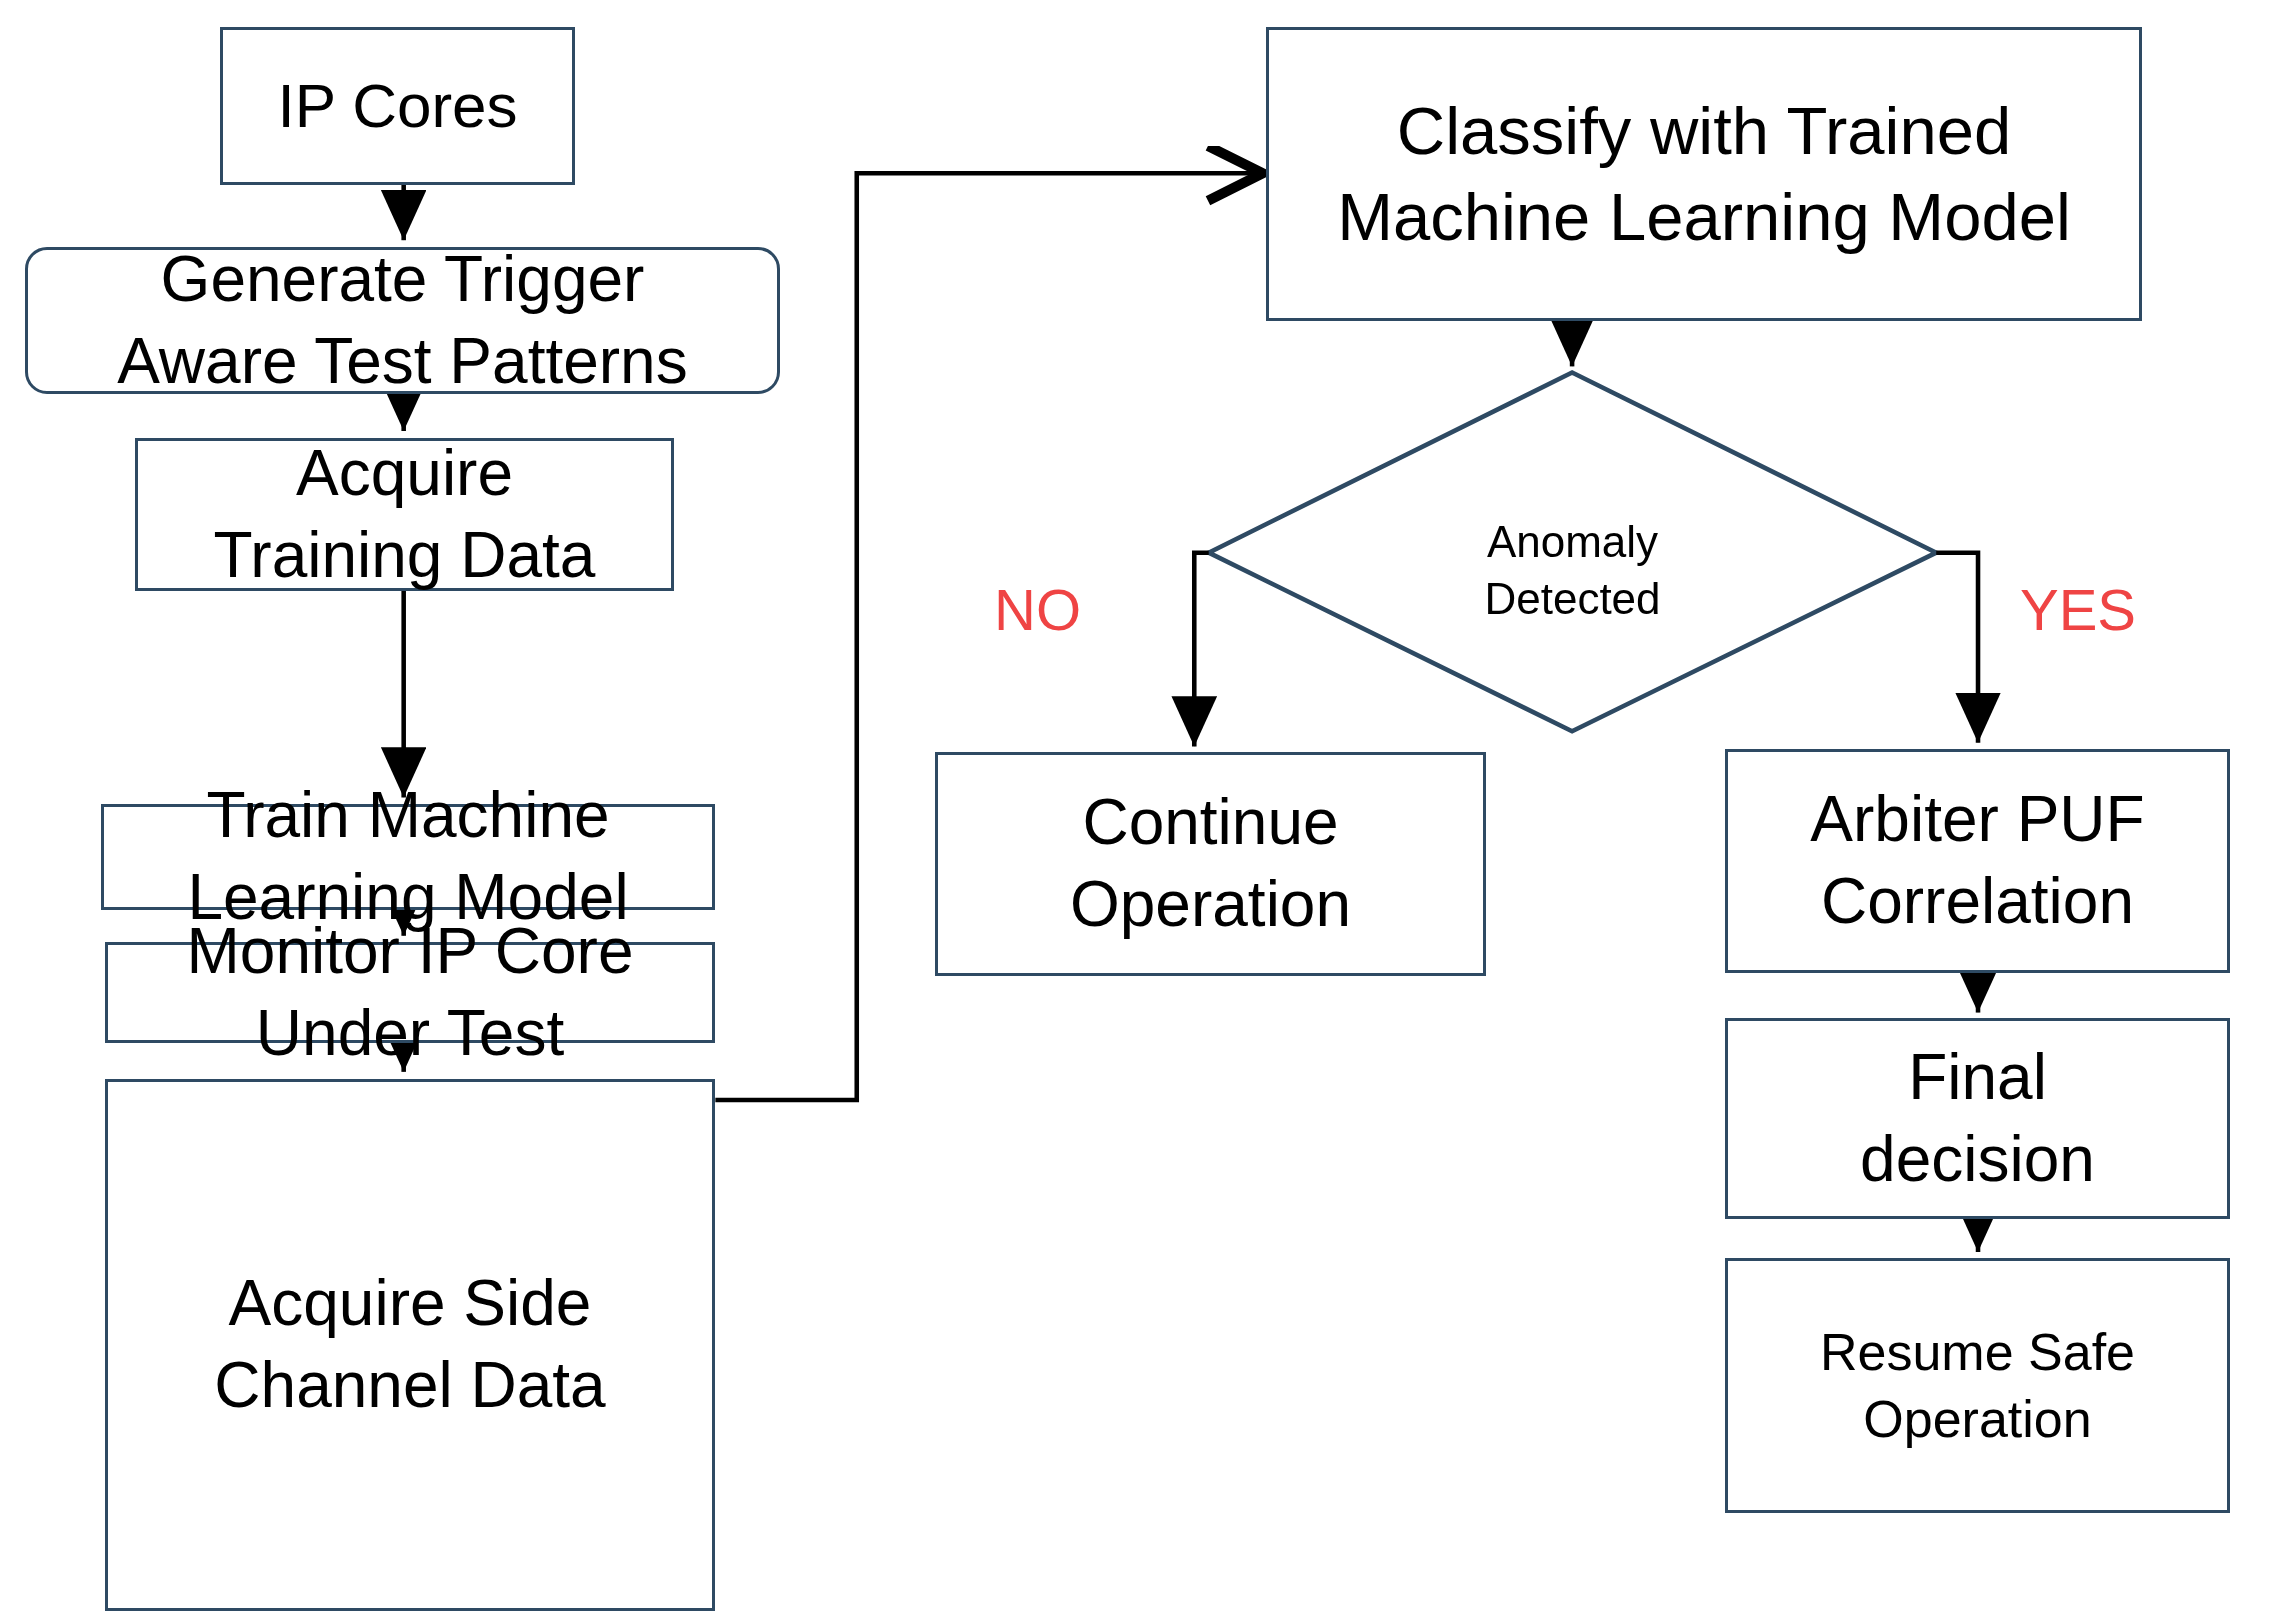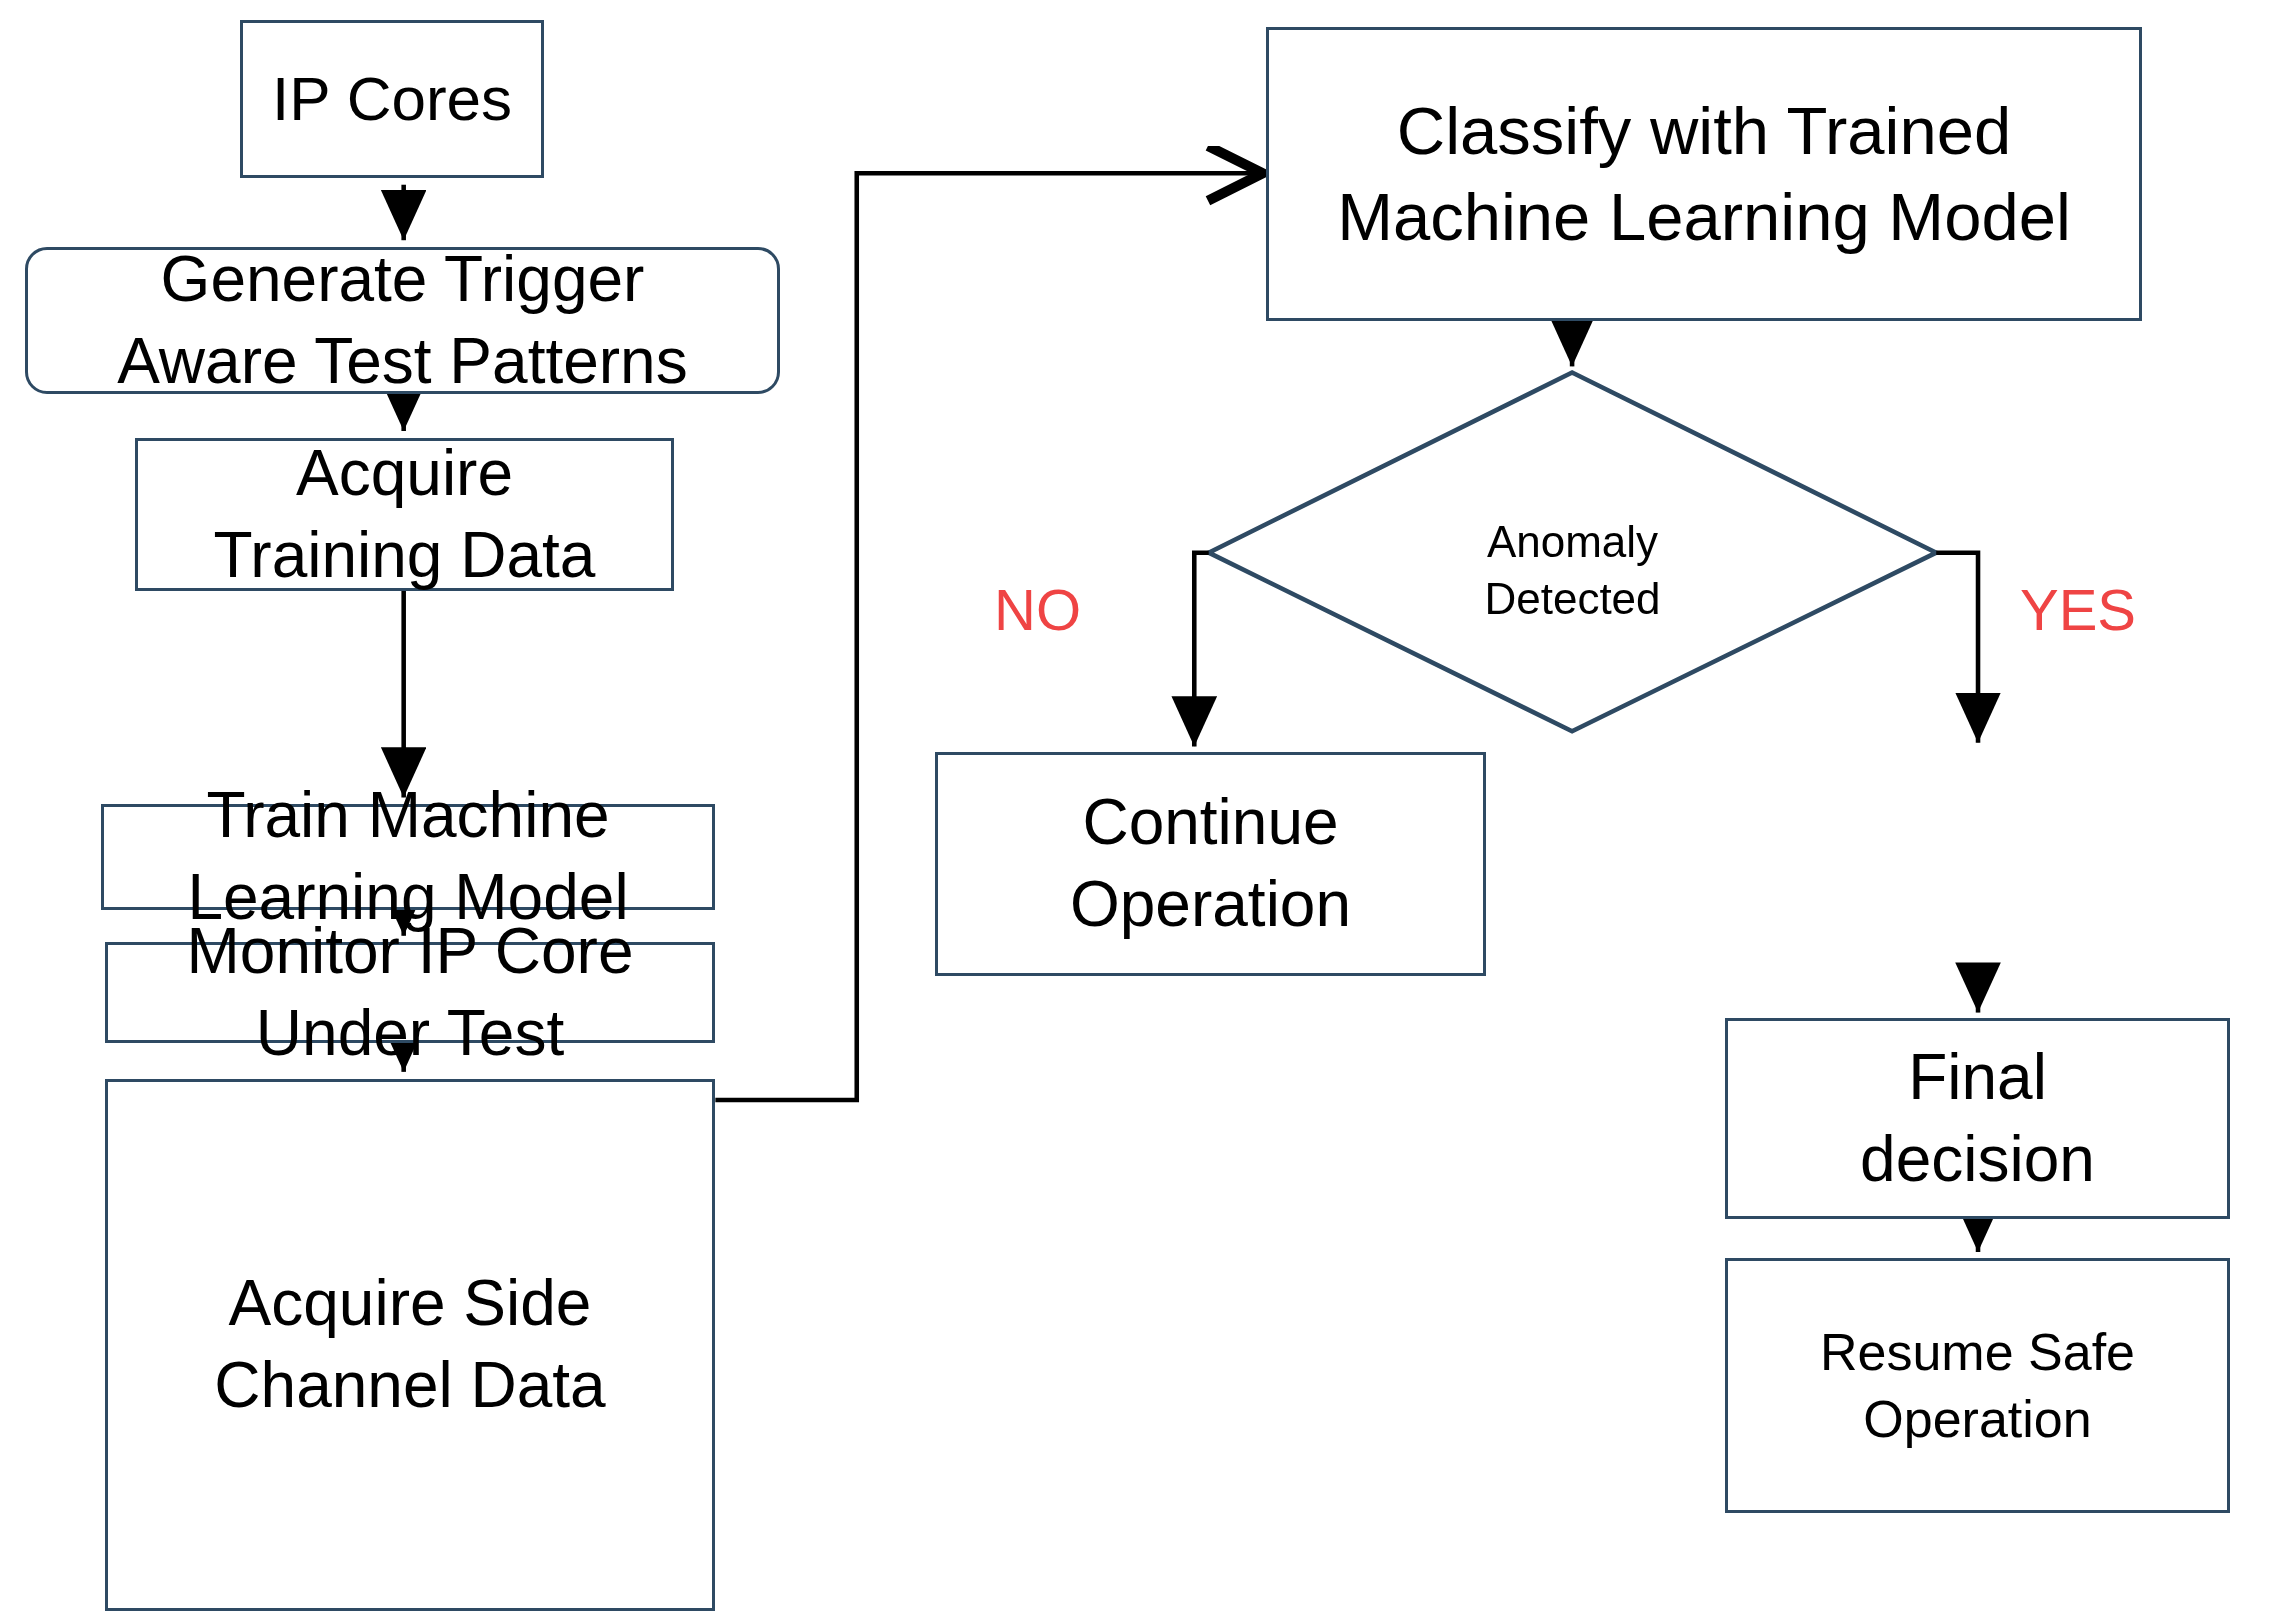--- a/index.html
+++ b/index.html
@@ -92,21 +92,21 @@
 
     <path d="M1590,727 L1571,727 L1571,982" fill="none" stroke="#000000" stroke-width="6" marker-end="url(#arrow)"></path>
 
     <path d="M2547,727 L2602,727 L2602,977" fill="none" stroke="#000000" stroke-width="6" marker-end="url(#arrow)"></path>
 
     <line x1="2602" y1="1280" x2="2602" y2="1332" stroke="#000000" stroke-width="6" marker-end="url(#arrow)"></line>
 
     <line x1="2602" y1="1605" x2="2602" y2="1647" stroke="#000000" stroke-width="6" marker-end="url(#arrow)"></line>
   </svg>
 
-  <div class="node" style="left:220px; top:20px; width:304px; height:158px; font-size:62px;margin-left:20px;">
+  <div class="node" style="left:220px; top:27px; width:355px; height:158px; font-size:62px;">
     <span class="node-text">IP Cores</span>
   </div>
 
   <div class="node" style="left:25px; top:247px; width:755px; height:147px; font-size:64px;border-radius:22px;">
     <span class="node-text">Generate Trigger
 Aware Test Patterns</span>
   </div>
 
   <div class="node" style="left:135px; top:438px; width:539px; height:153px; font-size:64px;">
     <span class="node-text">Acquire
@@ -144,20 +144,24 @@
 
   <div class="edge-label" style="left:2020px; top:581px;">
     <span>YES</span>
   </div>
 
   <div class="node" style="left:935px; top:752px; width:551px; height:224px; font-size:64px;">
     <span class="node-text">Continue
 Operation</span>
   </div>
 
+  <div class="node" style="left:1725px; top:749px; width:505px; height:224px; font-size:64px;">
+    <span class="node-text">Arbiter PUF
+Correlation</span>
+  </div>
 
   <div class="node" style="left:1725px; top:1018px; width:505px; height:201px; font-size:64px;">
     <span class="node-text">Final
 decision</span>
   </div>
 
   <div class="node" style="left:1725px; top:1258px; width:505px; height:255px; font-size:52px;">
     <span class="node-text">Resume Safe
 Operation</span>
   </div>

